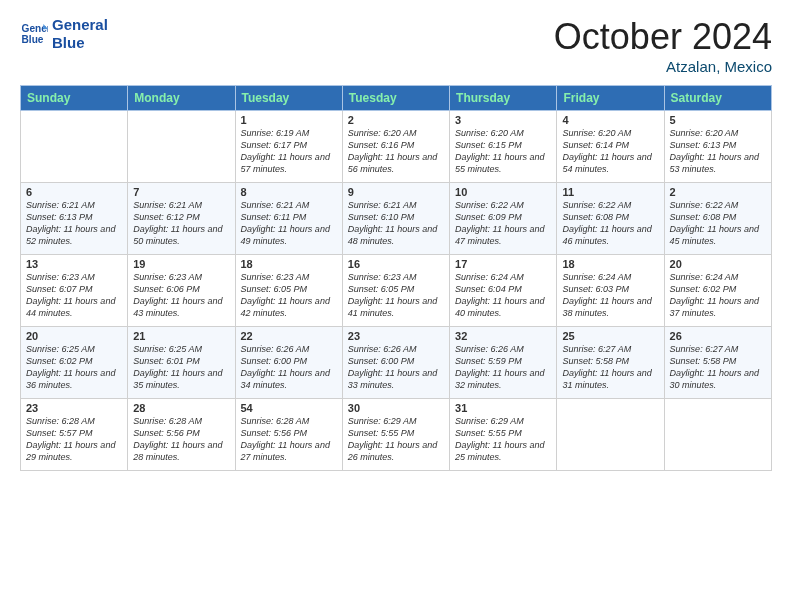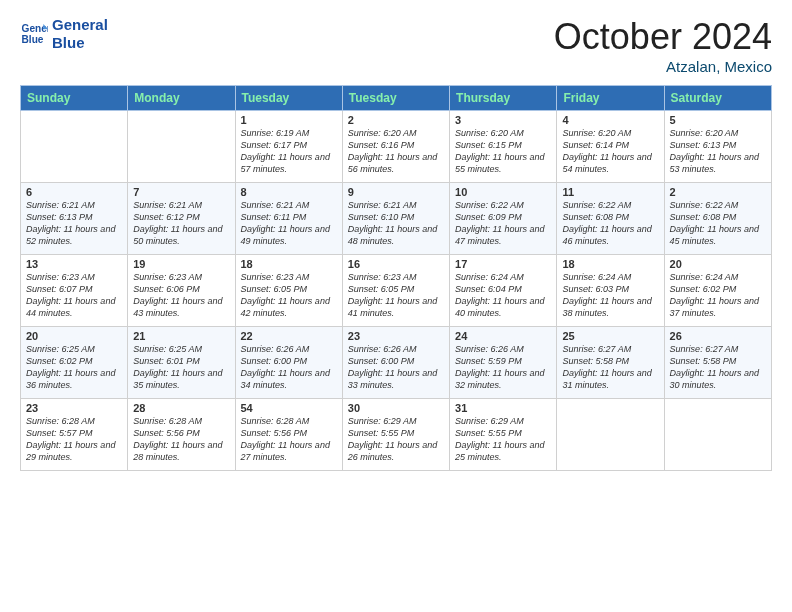--- a/index.html
+++ b/index.html
@@ -219,21 +219,21 @@
           </td>
           <td>
             <span class="day-number">22</span>
             <div class="day-info">Sunrise: 6:26 AM<br>Sunset: 6:00 PM<br>Daylight: 11 hours and 34 minutes.</div>
           </td>
           <td>
             <span class="day-number">23</span>
             <div class="day-info">Sunrise: 6:26 AM<br>Sunset: 6:00 PM<br>Daylight: 11 hours and 33 minutes.</div>
           </td>
           <td>
-            <span class="day-number">24</span>
+            <span class="day-number">32</span>
             <div class="day-info">Sunrise: 6:26 AM<br>Sunset: 5:59 PM<br>Daylight: 11 hours and 32 minutes.</div>
           </td>
           <td>
             <span class="day-number">25</span>
             <div class="day-info">Sunrise: 6:27 AM<br>Sunset: 5:58 PM<br>Daylight: 11 hours and 31 minutes.</div>
           </td>
           <td>
             <span class="day-number">26</span>
             <div class="day-info">Sunrise: 6:27 AM<br>Sunset: 5:58 PM<br>Daylight: 11 hours and 30 minutes.</div>
           </td>

